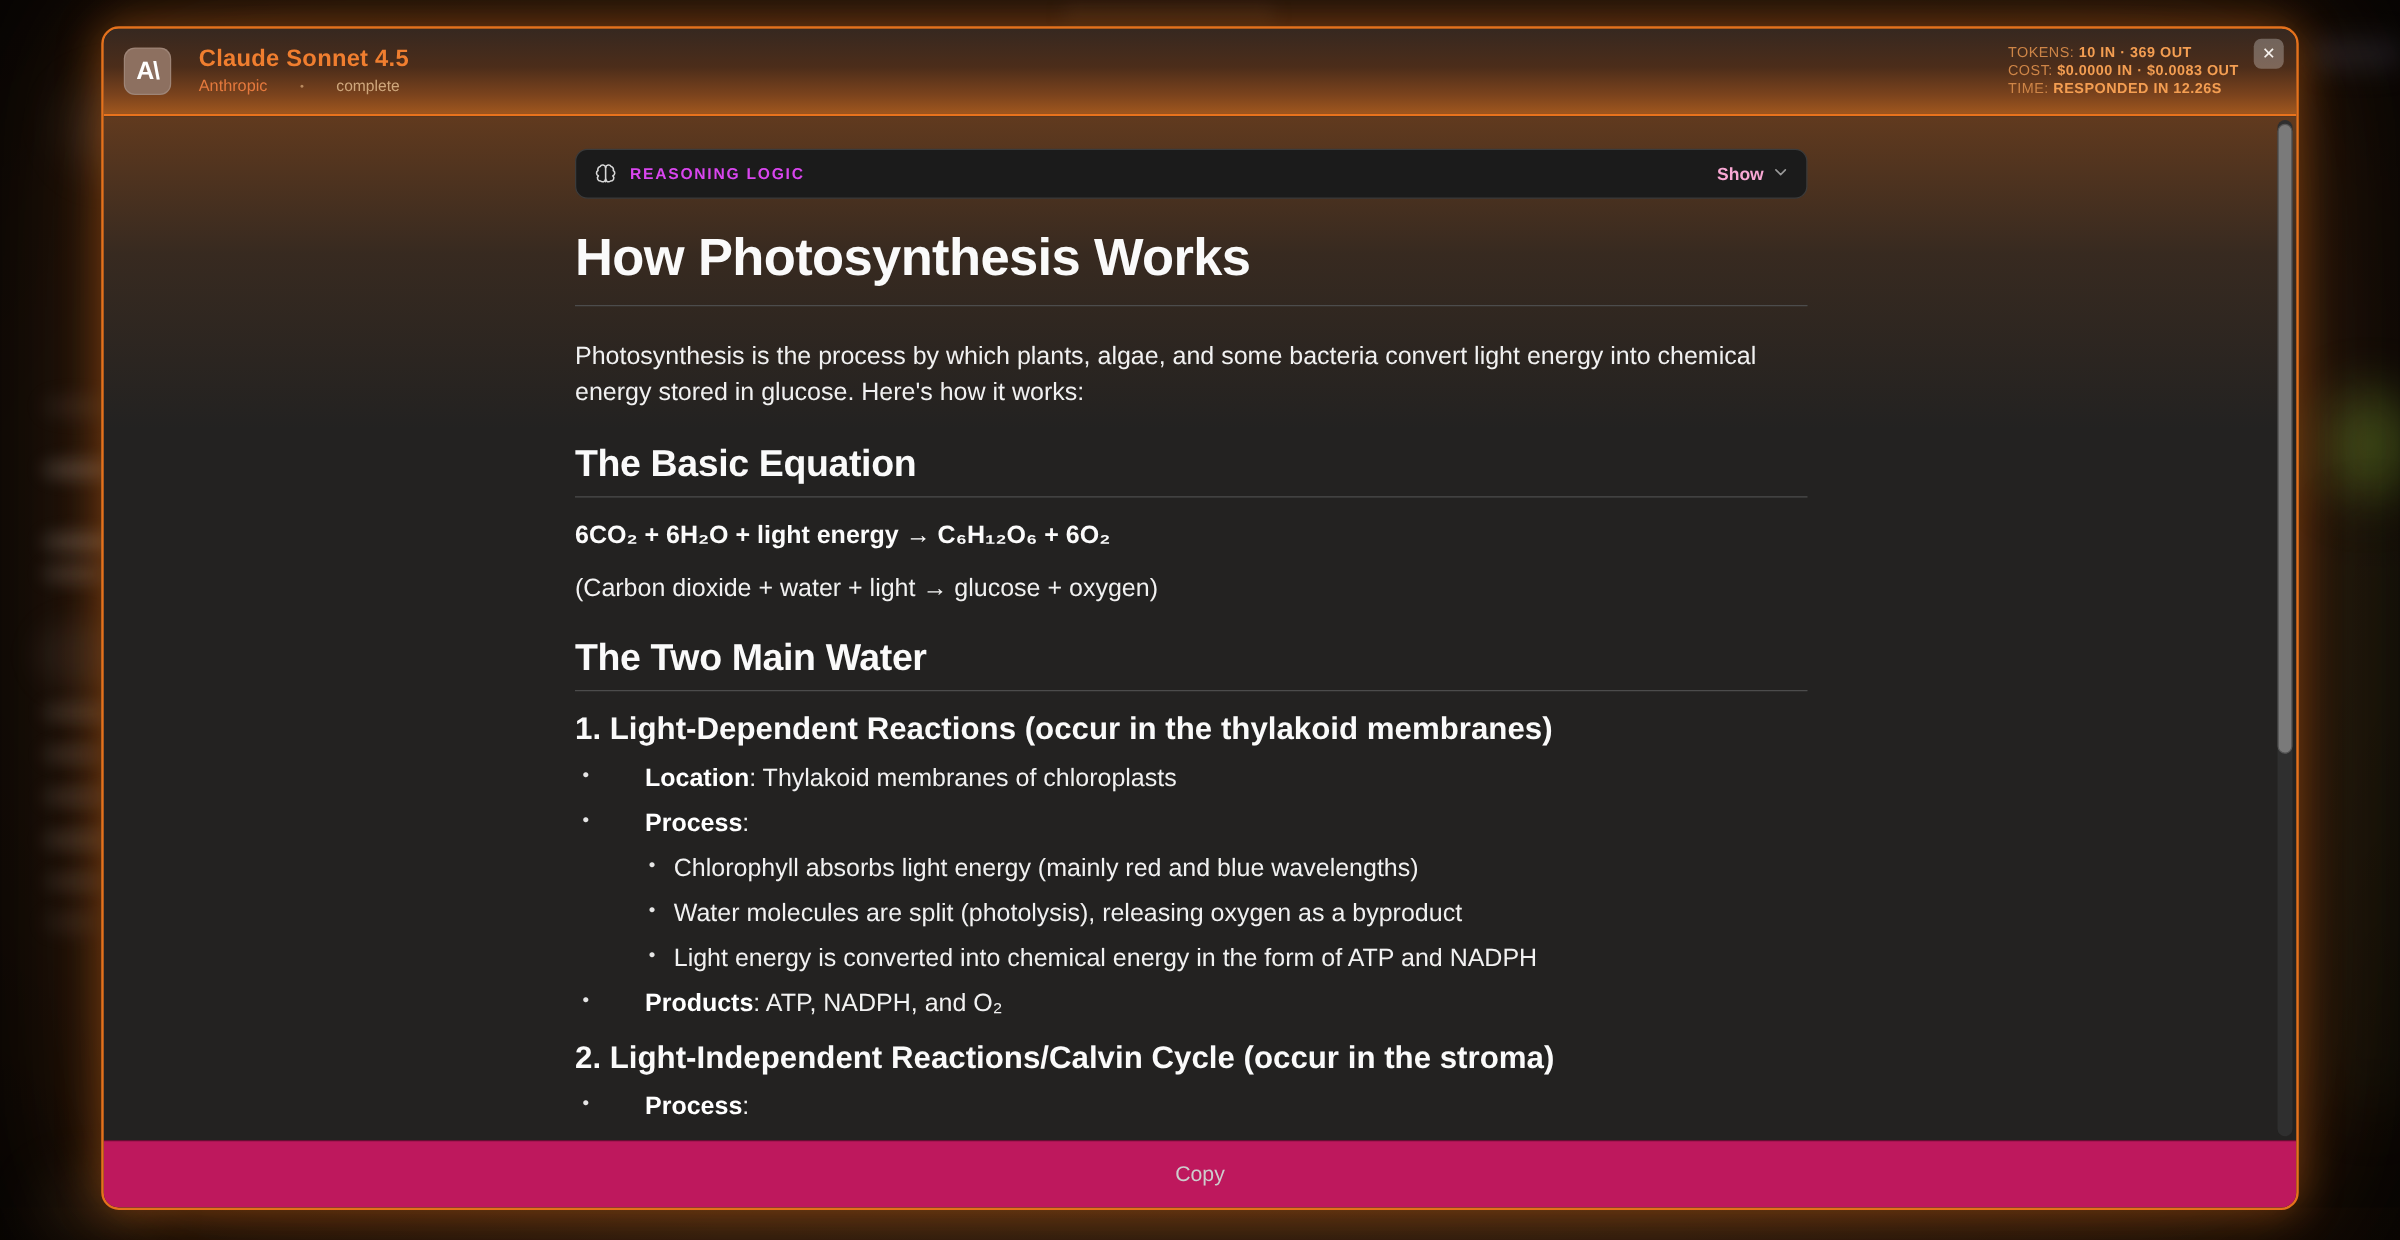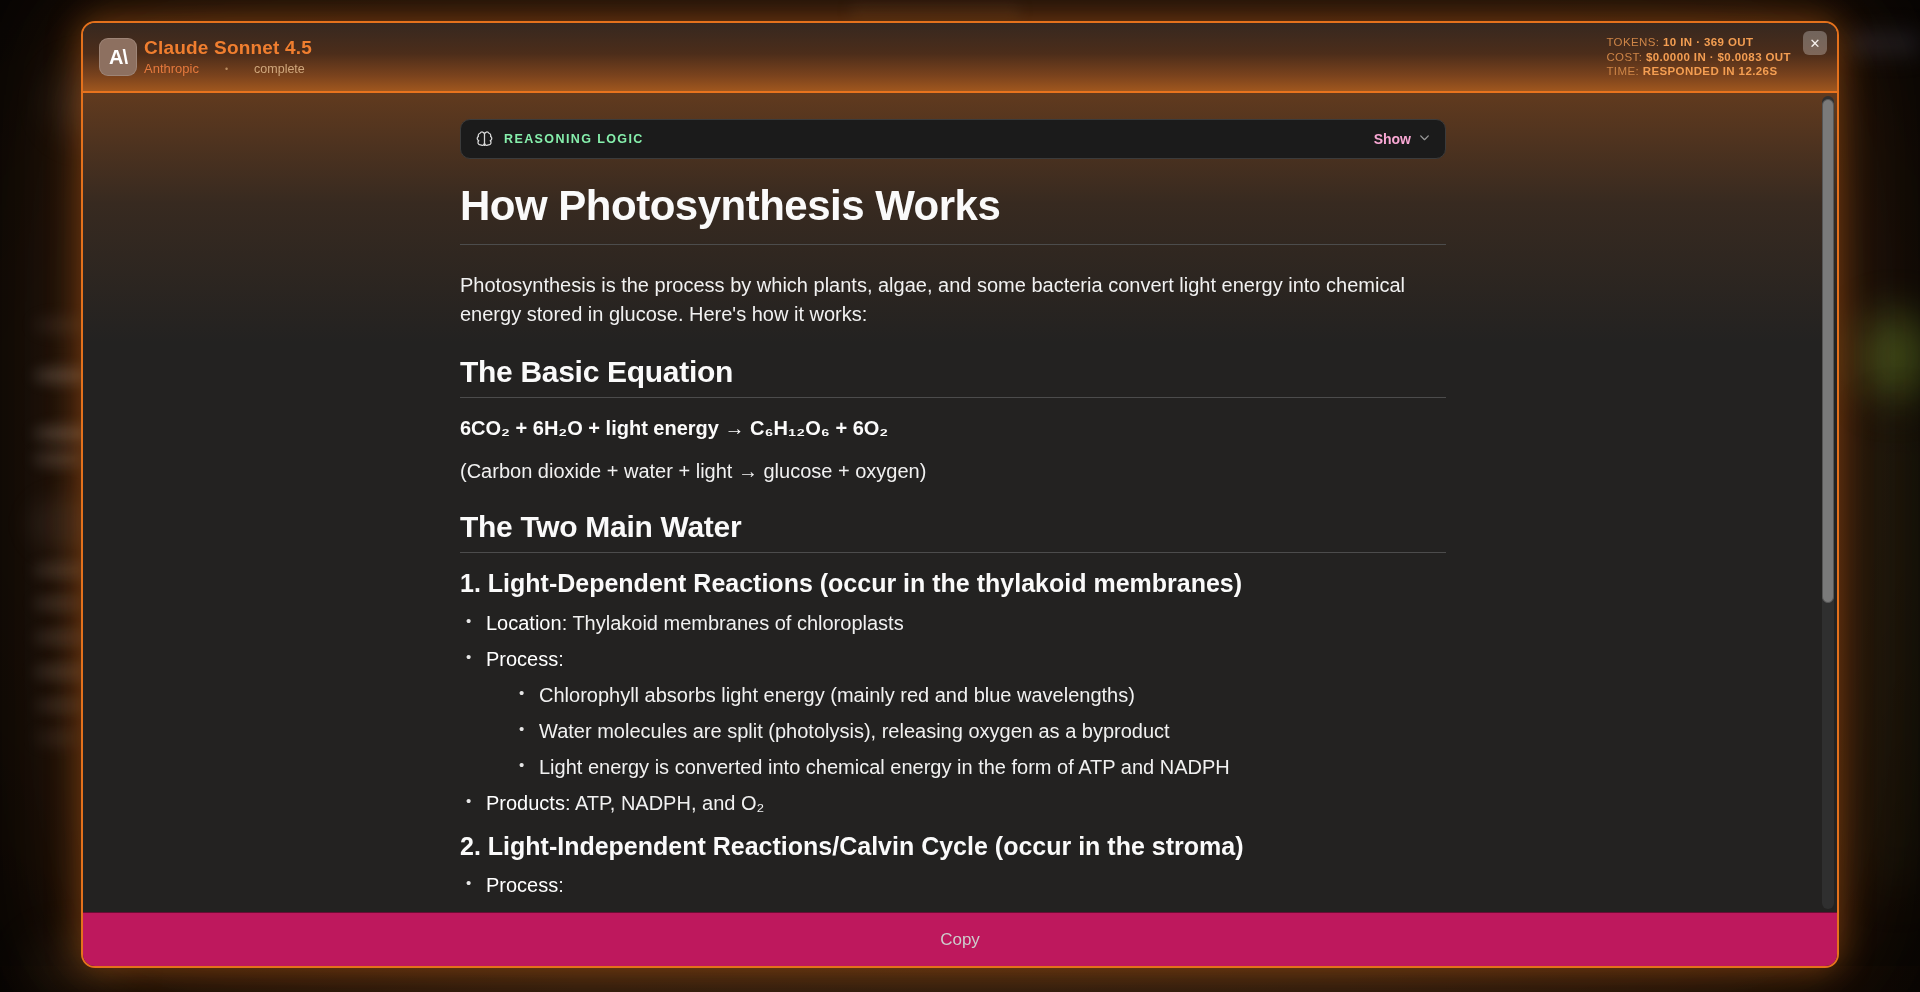--- a/index.html
+++ b/index.html
@@ -23,61 +23,61 @@
     display:flex;flex-direction:column;}
 
   
   .mheader{position:relative;height:70px;flex:0 0 70px;
     background:linear-gradient(180deg,#362820 0%,#4c2d1a 45%,#7b431d 78%,#a0571e 100%);
     border-bottom:2px solid #e9731d;display:flex;align-items:center;padding:0 16px;}
   .applogo{width:38px;height:38px;border-radius:9px;background:#8d7060;
     display:flex;align-items:center;justify-content:center;color:#fff;
     font-weight:800;font-size:20px;letter-spacing:-1px;
     box-shadow:inset 0 0 0 1px rgba(255,255,255,.15);}
-  .htext{margin-left:7px;line-height:1.15;}
+  .htext{margin-left:22px;line-height:1.15;}
   .htitle{color:#f07e2f;font-size:19px;font-weight:700;letter-spacing:.2px;}
   .hsub{margin-top:3px;font-size:13px;display:flex;align-items:center;gap:26px;}
   .hprov{color:#e5793d;font-weight:500;}
   .hdot{color:#b98b60;font-size:9px;}
   .hstatus{color:#cfa77c;font-size:12.5px;}
   .meta{position:absolute;right:46px;top:50%;transform:translateY(-50%);
     font-size:11.5px;line-height:14.5px;letter-spacing:.4px;color:#ce8547;
     text-transform:uppercase;white-space:nowrap;}
   .meta b{color:#f49e52;font-weight:700;}
   .closebtn{position:absolute;right:10px;top:8px;width:24px;height:24px;border-radius:6px;
     background:rgba(255,255,255,.28);color:#f7f2ee;font-size:13px;font-weight:700;
     display:flex;align-items:center;justify-content:center;cursor:pointer;}
 
   
   .mcontent{position:relative;flex:1 1 auto;overflow:hidden;
     background:linear-gradient(180deg,rgba(148,78,28,.55) 0%,rgba(148,78,28,.18) 110px,rgba(148,78,28,0) 250px),#232221;}
   .prose{position:absolute;left:377px;top:0;width:986px;padding-top:26px;color:#f2f2f2;}
 
   .rbar{height:40px;border:1px solid #3b3b3b;border-radius:10px;background:#1b1b1b;
     display:flex;align-items:center;padding:0 14px;cursor:pointer;}
-  .rbar .rlabel{margin-left:10px;font-size:12.5px;font-weight:700;letter-spacing:1.4px;color:#86efac;}
+  .rbar .rlabel{margin-left:10px;font-size:12.5px;font-weight:700;letter-spacing:1.4px;color:#d946ef;}
   .rbar .spacer{flex:1;}
   .rshow{display:flex;align-items:center;gap:7px;color:#f9a8d4;font-size:14px;font-weight:600;}
   .chev{color:#9a9a9a;}
 
   h1{margin:22px 0 0 0;font-size:42px;line-height:1.2;font-weight:700;color:#fafafa;letter-spacing:-.5px;}
   .hr{height:1px;background:#4c4c4c;margin-top:13px;}
   .intro{margin-top:26px;font-size:20px;line-height:1.45;color:#f1f1f1;}
   h2{margin:25px 0 0 0;font-size:30px;line-height:1.2;font-weight:700;color:#fafafa;letter-spacing:-.3px;}
   .hr2{height:1px;background:#4c4c4c;margin-top:7px;}
   .eq{margin-top:17px;font-size:20px;line-height:1.3;font-weight:700;color:#fbfbfb;}
   .eqplain{margin-top:17px;font-size:20px;line-height:1.3;color:#f1f1f1;}
   h3{margin:15px 0 0 0;font-size:25px;line-height:1.25;color:#fafafa;font-weight:600;}
   .h3main{font-weight:800;}
   .h3suffix{font-weight:600;}
   ul{list-style:none;margin:8px 0 0 0;padding:0;font-size:20px;line-height:1.3;}
   ul li{position:relative;padding-left:26px;margin-top:10px;color:#f1f1f1;}
   ul li::before{content:"•";position:absolute;left:6px;top:1px;font-size:15px;color:#e6e6e6;}
   ul.lvl2{margin:10px 0 6px 27px;}
-  .b{font-weight:400;color:#ffffff;}
+  .b{font-weight:700;color:#ffffff;margin-left:30px;}
 
   
   .sbtrack{position:absolute;right:3px;top:3px;width:12px;height:813px;border-radius:7px;background:#2f2f2f;}
   .sbthumb{position:absolute;right:3px;top:6px;width:12px;height:504px;border-radius:7px;
     background:#7a7a7a;border:1px solid #565656;cursor:grab;}
 
   
   .mfooter{flex:0 0 54px;background:#be185d;border-top:1px solid rgba(0,0,0,.45);
     display:flex;align-items:center;justify-content:center;padding:0 2px;}
   .copybtn{color:#cdcdcd;font-size:17px;cursor:pointer;}

